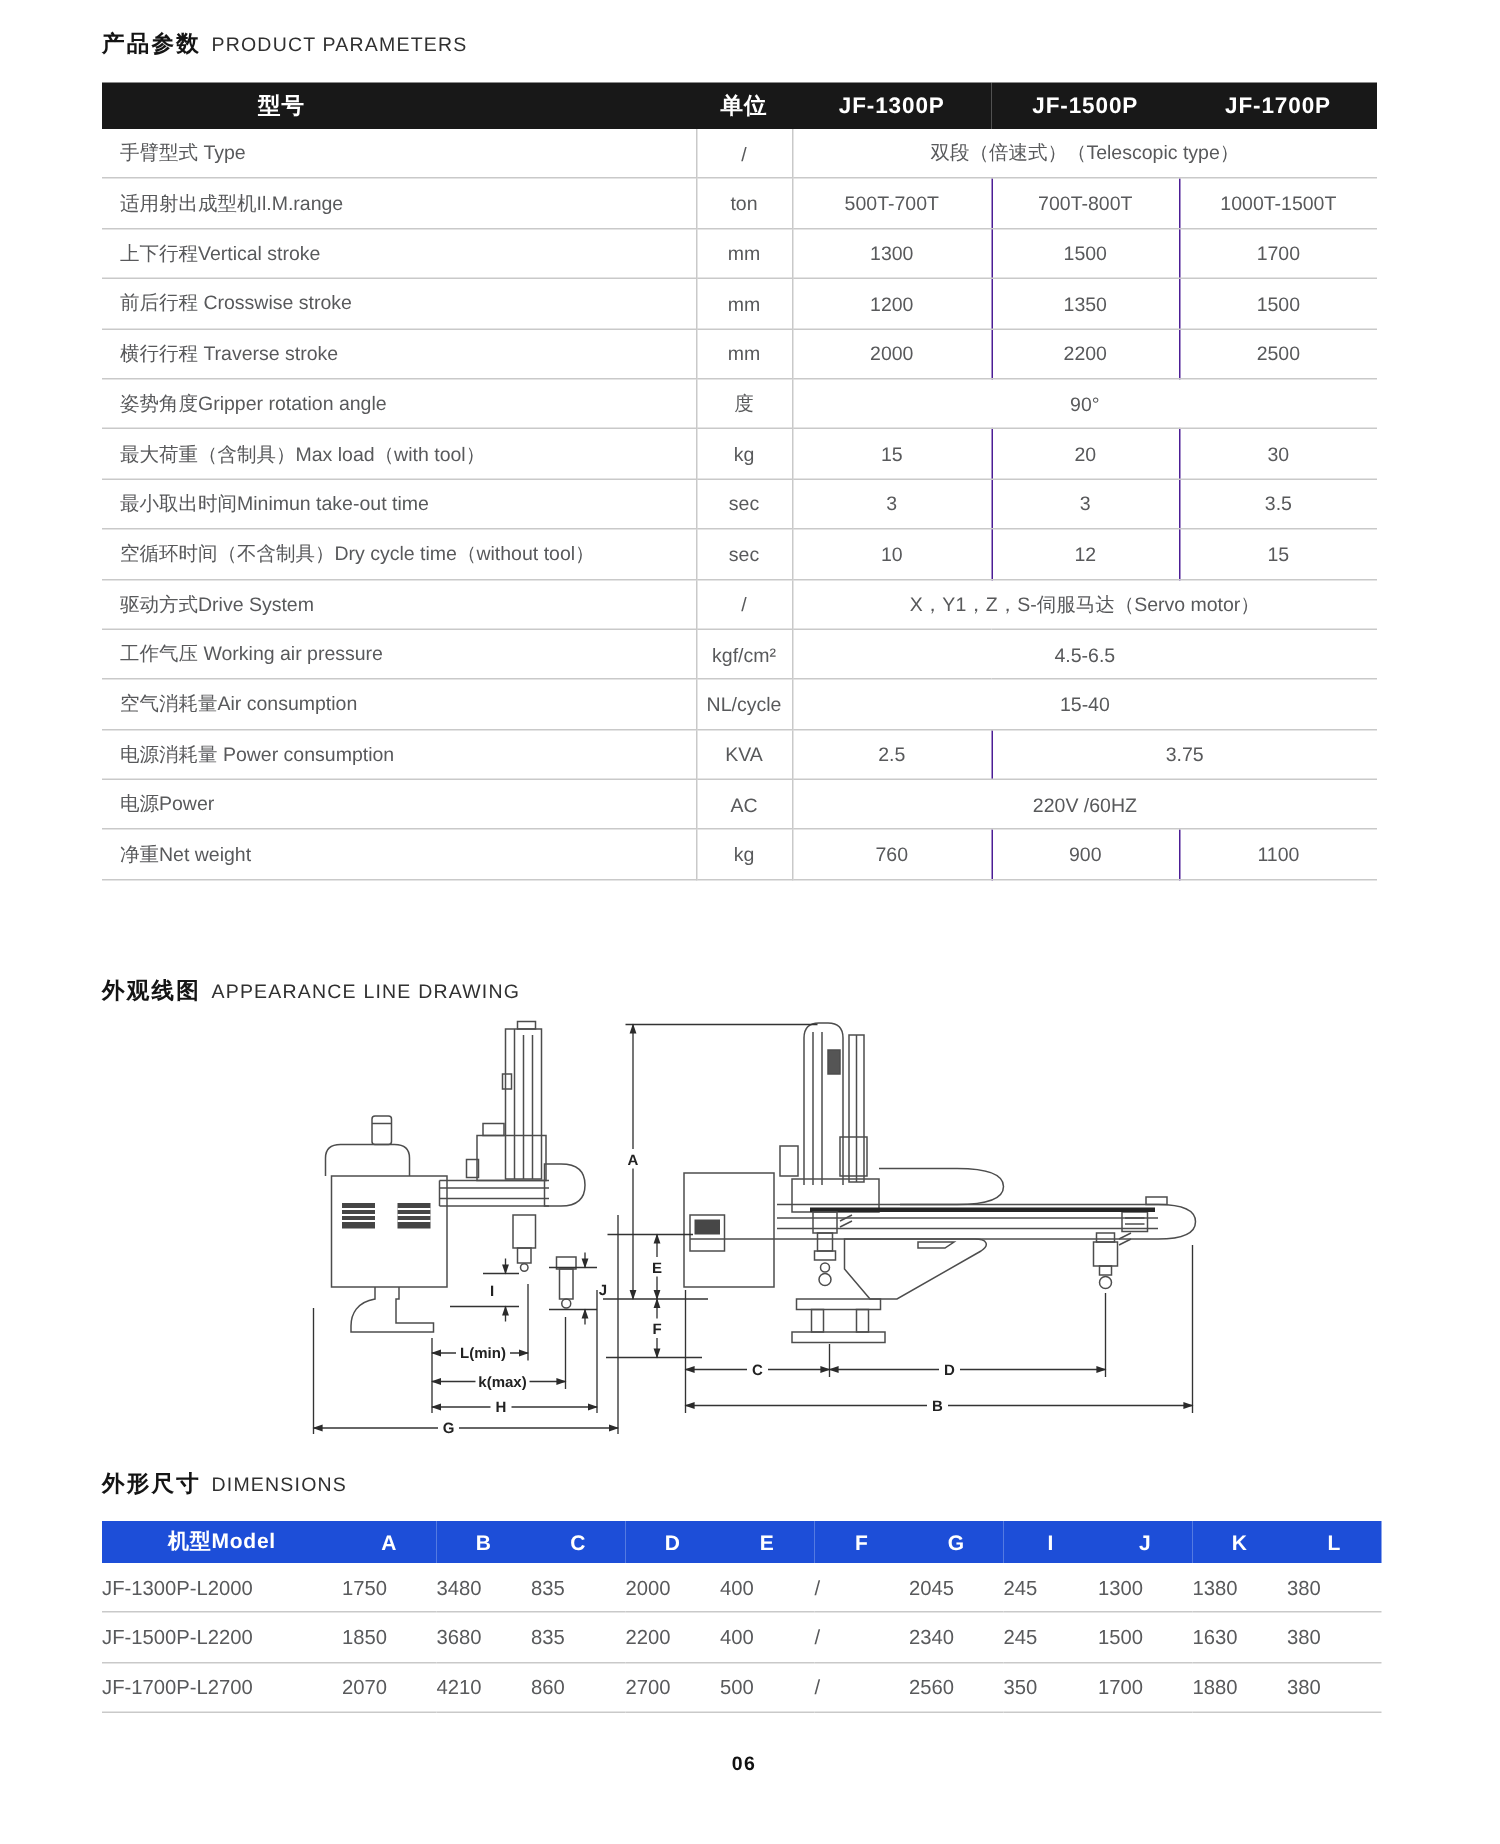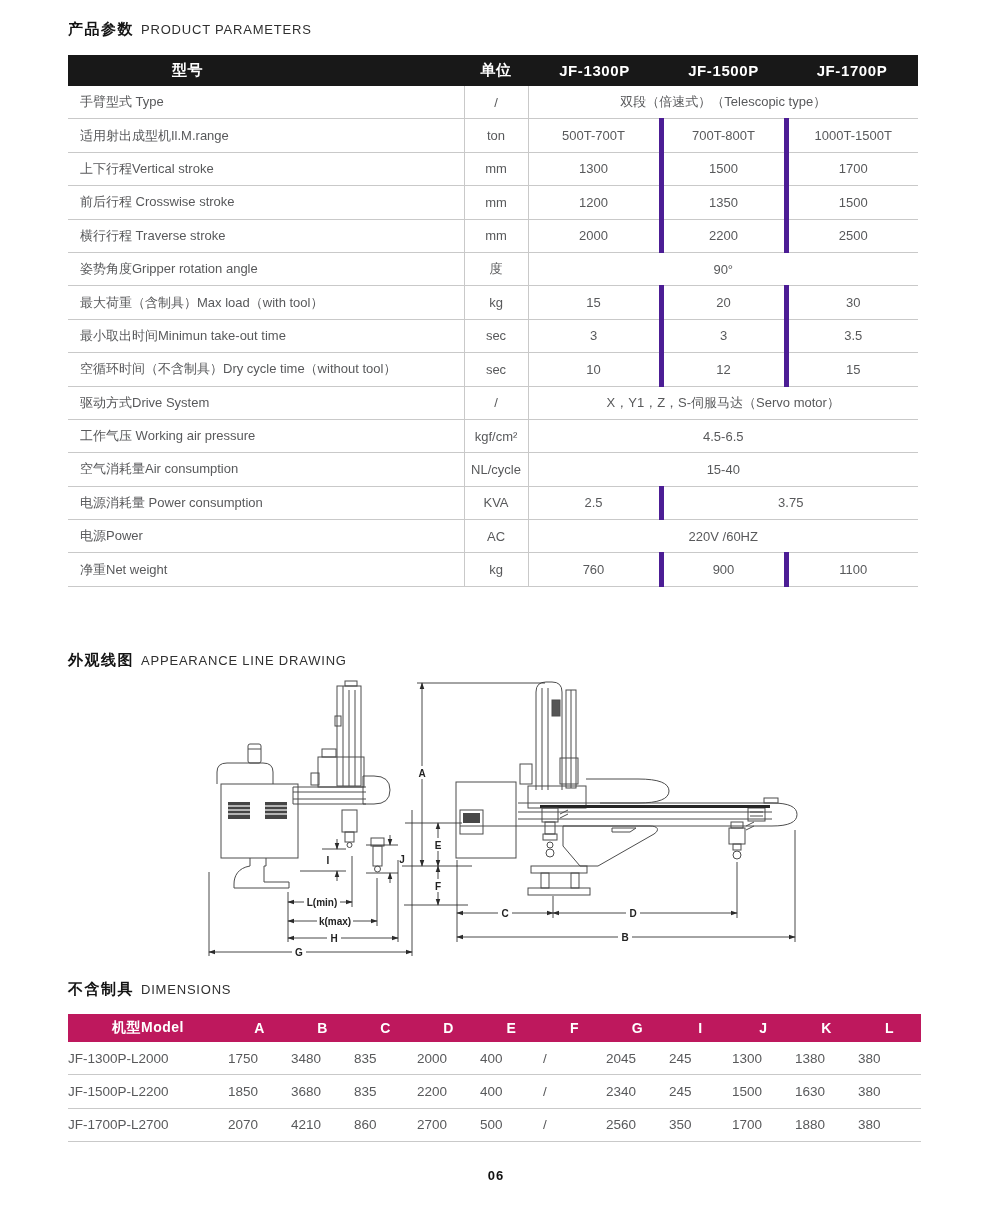--- a/index.html
+++ b/index.html
@@ -12,24 +12,24 @@
   .sec-title .en{font-size:13px;color:#303030;margin-left:7px;letter-spacing:0.8px;}
   table{border-collapse:collapse;position:absolute;table-layout:fixed;}
   .ptable{left:68px;top:55px;width:850px;}
   .ptable th{background:#181818;color:#ffffff;font-size:15px;font-weight:bold;height:31px;
     text-align:center;letter-spacing:0.6px;padding:0;}
   .ptable th.h-model{text-align:left;padding-left:104px;}
   .ptable td{height:32.4px;font-size:13px;text-align:center;padding:0;
     border-bottom:1px solid #c9c9c9;color:#58595b;}
   .ptable td.lbl{text-align:left;padding-left:12px;border-right:1px solid #c9c9c9;}
   .ptable td.unit{border-right:1px solid #c9c9c9;}
-  .ptable td.val{border-right:5px solid #4c1d95;}
+  .ptable td.val{border-right:1px solid #4c1d95;}
   .ptable td.val:last-child{border-right:none;margin-left:12px;}
   .dtable{left:68px;top:1014px;width:852px;}
-  .dtable th{background:#be185d;color:#ffffff;font-size:14px;font-weight:bold;height:28px;
+  .dtable th{background:#1d4ed8;color:#ffffff;font-size:14px;font-weight:bold;height:28px;
     text-align:center;padding:0;letter-spacing:0.5px;}
   .dtable td{height:32.3px;font-size:13.5px;text-align:left;padding:0;
     border-bottom:1px solid #c9c9c9;color:#58595b;}
   .pageno{position:absolute;top:1168px;left:0;width:100%;text-align:center;
     font-size:13px;font-weight:bold;color:#111111;letter-spacing:1px;}
   .drawing-svg{position:absolute;left:140px;top:652px;width:720px;height:318px;}
   .drawing-svg text{font-family:"Liberation Sans","DejaVu Sans",sans-serif;
     font-size:10px;font-weight:bold;fill:#222222;}
 </style>
 </head>
@@ -313,21 +313,21 @@
       <text x="422" y="776.5">A</text>
       <text x="438" y="848.5">E</text>
       <text x="438" y="889.5">F</text>
       <text x="505" y="916.5">C</text>
       <text x="633" y="916.5">D</text>
       <text x="625" y="940.5">B</text>
     </g>
   </svg>
 
   <div class="sec-title" style="top:980px">
-    <span class="zh">不含制具</span><span class="en">DIMENSIONS</span>
+    <span class="zh">外形尺寸</span><span class="en">DIMENSIONS</span>
   </div>
 
   <table class="dtable">
     <colgroup id="dims-cols">
         <col style="width: 160px;">
         <col style="width: 63px;">
         <col style="width: 63px;">
         <col style="width: 63px;">
         <col style="width: 63px;">
         <col style="width: 63px;">

